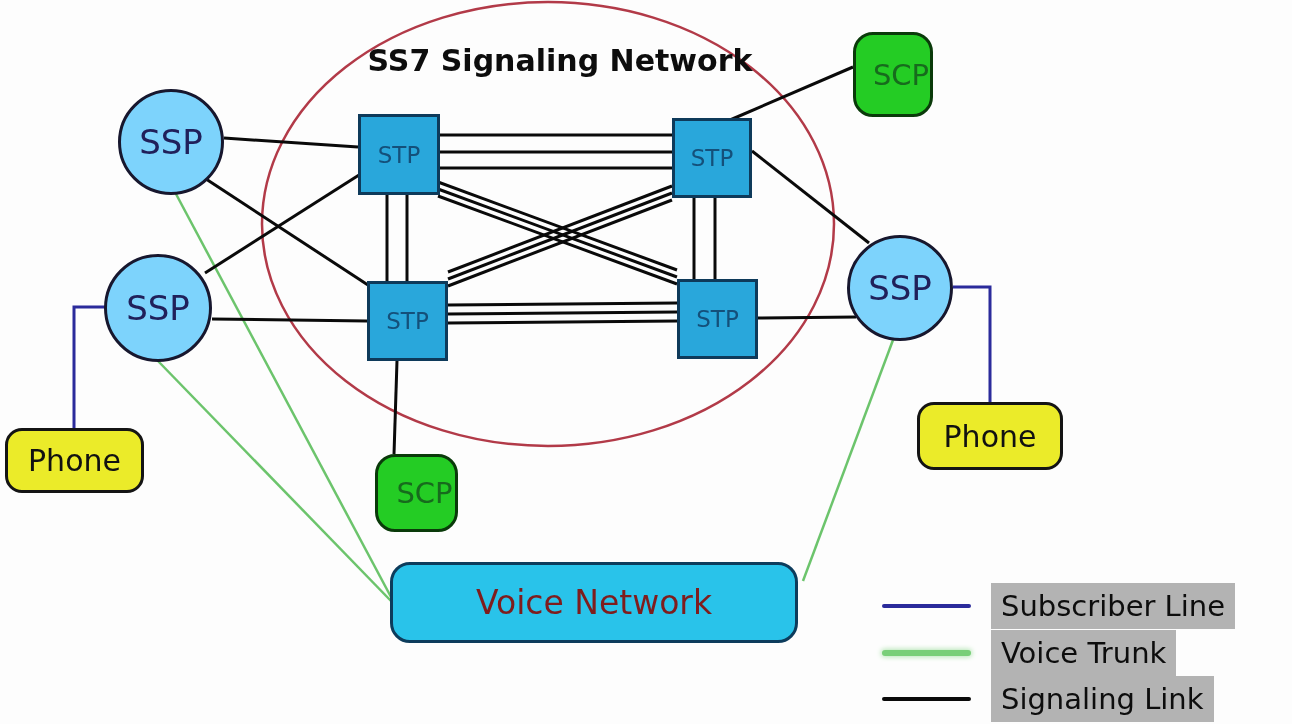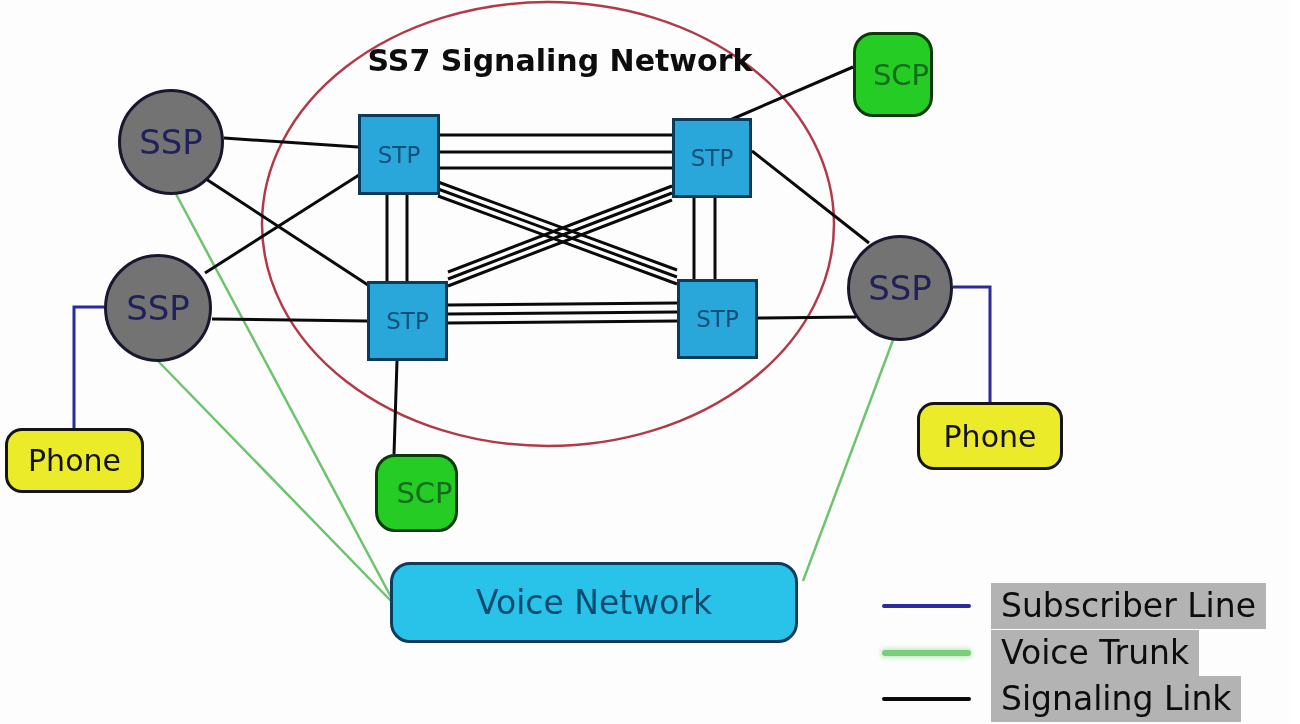--- a/index.html
+++ b/index.html
@@ -11,21 +11,21 @@
     font-family:"DejaVu Sans", sans-serif;
   }
   #wires{position:absolute;left:0;top:0;z-index:1;}
   .node{
     position:absolute;z-index:2;
     display:flex;align-items:center;justify-content:center;
     box-sizing:border-box;text-align:center;
   }
   .ssp{
     border-radius:50%;
-    background:#737373;
+    background:#7dd3fc;
     border:3px solid #17172e;
     color:#20205a;font-size:34px;
   }
   .stp{
     background:#29a7db;
     border:3px solid #0e3a5a;
     color:#14507a;font-size:23px;
   }
   .scp{
     background:#24cc24;
@@ -36,37 +36,37 @@
   .phone{
     background:#ebeb29;
     border:3px solid #141414;
     border-radius:17px;
     color:#111111;font-size:30px;
   }
   .voice{
     background:#29c3ea;
     border:3px solid #0d3c5c;
     border-radius:20px;
-    color:#0c4a6e;font-size:33px;
+    color:#7f1d1d;font-size:33px;
   }
   #title{
     position:absolute;left:340px;top:43px;width:440px;z-index:3;
     text-align:center;font-weight:bold;font-size:30px;color:#0d0d0d;
   }
   .legend-row{
     position:absolute;left:882px;z-index:3;
     display:flex;align-items:center;height:46px;
   }
   .legend-swatch{width:89px;flex:0 0 89px;margin-right:20px;}
   .sw-subscriber{height:4px;background:#2b2b9b;border-radius:2px;}
   .sw-voice{height:6px;background:#79cf79;border-radius:3px;box-shadow:0 0 5px 1px #b5e6b5;}
   .sw-signaling{height:4px;background:#0a0a0a;border-radius:2px;}
   .legend-label{
     display:inline-block;background:#b3b3b3;color:#0d0d0d;
-    font-size:33px;line-height:46px;padding:0 10px;white-space:nowrap;
+    font-size:29px;line-height:46px;padding:0 10px;white-space:nowrap;
   }
 </style>
 </head>
 <body>
 
 <div id="canvas">
 
   <svg id="wires" width="1300" height="724" viewBox="0 0 1300 724">
 
     <ellipse cx="548" cy="224" rx="286" ry="222" fill="none" stroke="#b23a48" stroke-width="2.5"></ellipse>

